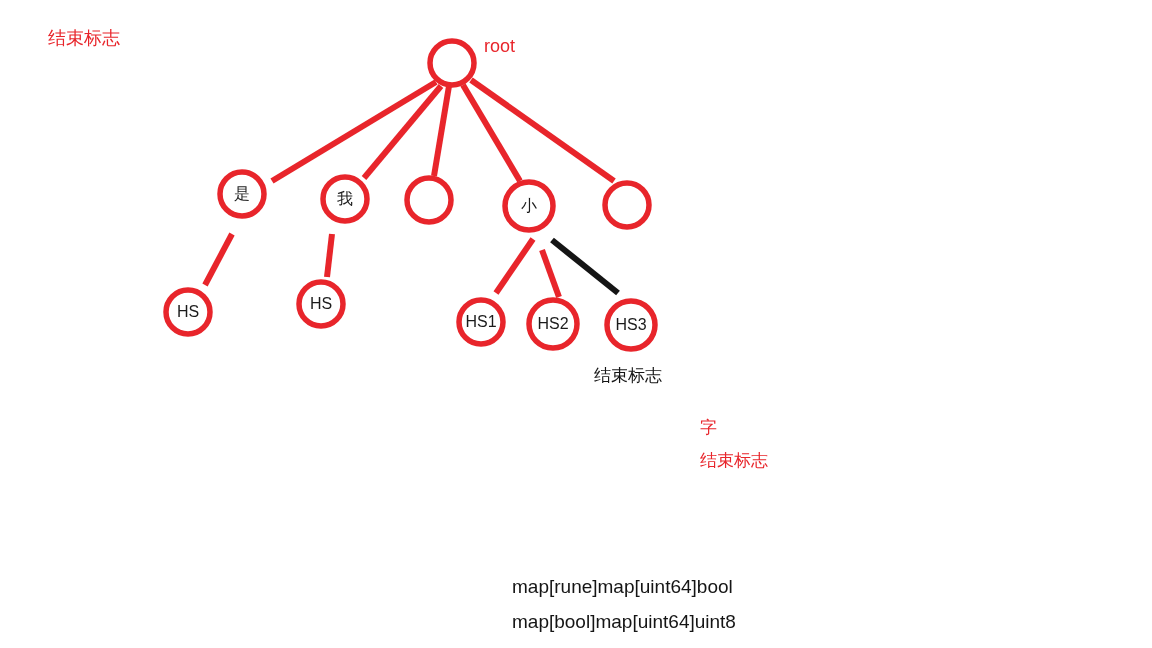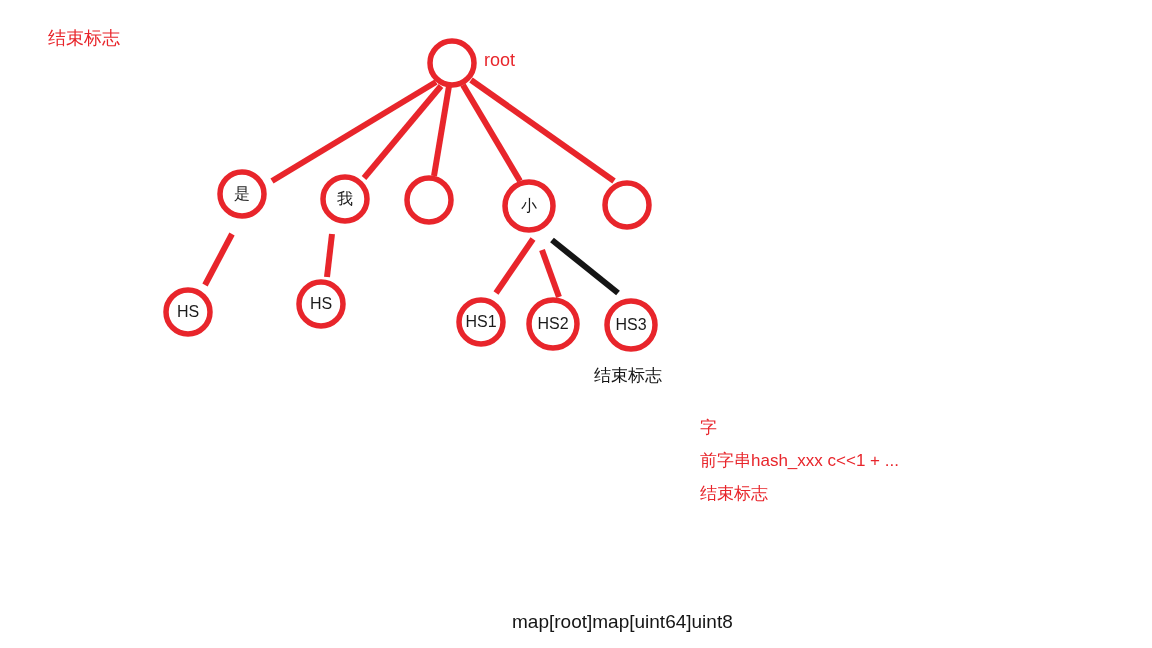--- a/index.html
+++ b/index.html
@@ -122,26 +122,26 @@
         </g>
         <g>
           <circle cx="631" cy="325" r="24" fill="#ffffff" stroke="#e8252b" stroke-width="5.5"></circle>
           <text x="631" y="326" class="node-text">HS3</text>
         </g>
       </g>
   </svg>
 
   <div class="txt-abs txt-red heading-note" style="left:48px; top:26px;">结束标志</div>
 
-  <div class="txt-abs txt-red root-label" style="left:484px; top:50px;text-align:right;">root</div>
+  <div class="txt-abs txt-red root-label" style="left:484px; top:36px;text-align:right;">root</div>
 
   <div class="txt-abs txt-black endmark-label" style="left:594px; top:364px;">结束标志</div>
 
   <div class="txt-abs annot-line" style="left:700px; top:411px;">
     <div class="txt-red">字</div>
-    <div class="txt-red">前字串hash_xxx c&lt;&lt;1 + ...</div>
     <div class="txt-red">结束标志</div>
   </div>
 
+  <div class="txt-abs txt-black code-line" style="left:512px; top:576px;">map[rune]map[uint64]bool</div>
 
-  <div class="txt-abs txt-black code-line" style="left:512px; top:611px;">map[root]map[uint64]uint8</div>
+  <div class="txt-abs txt-black code-line" style="left:512px; top:611px;">map[bool]map[uint64]uint8</div>
 
 </div>
 
 </body></html>

